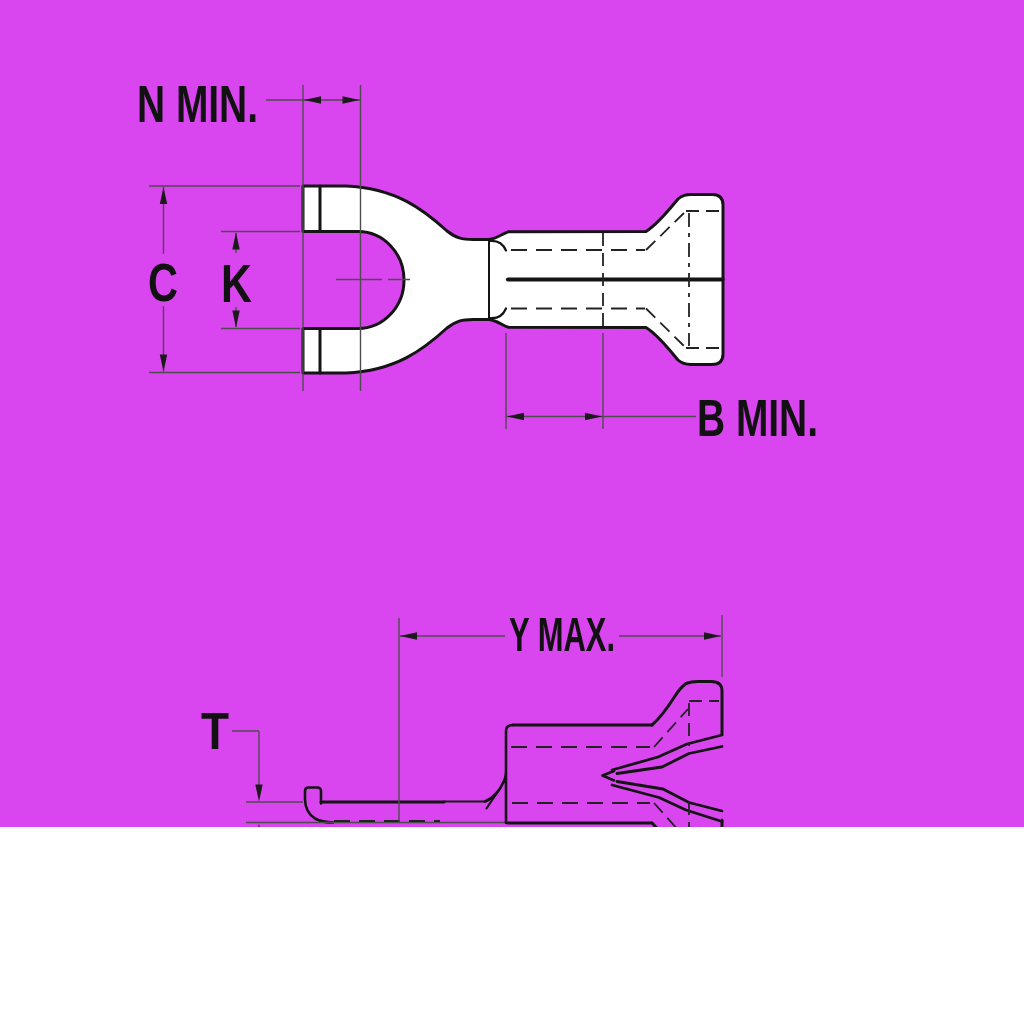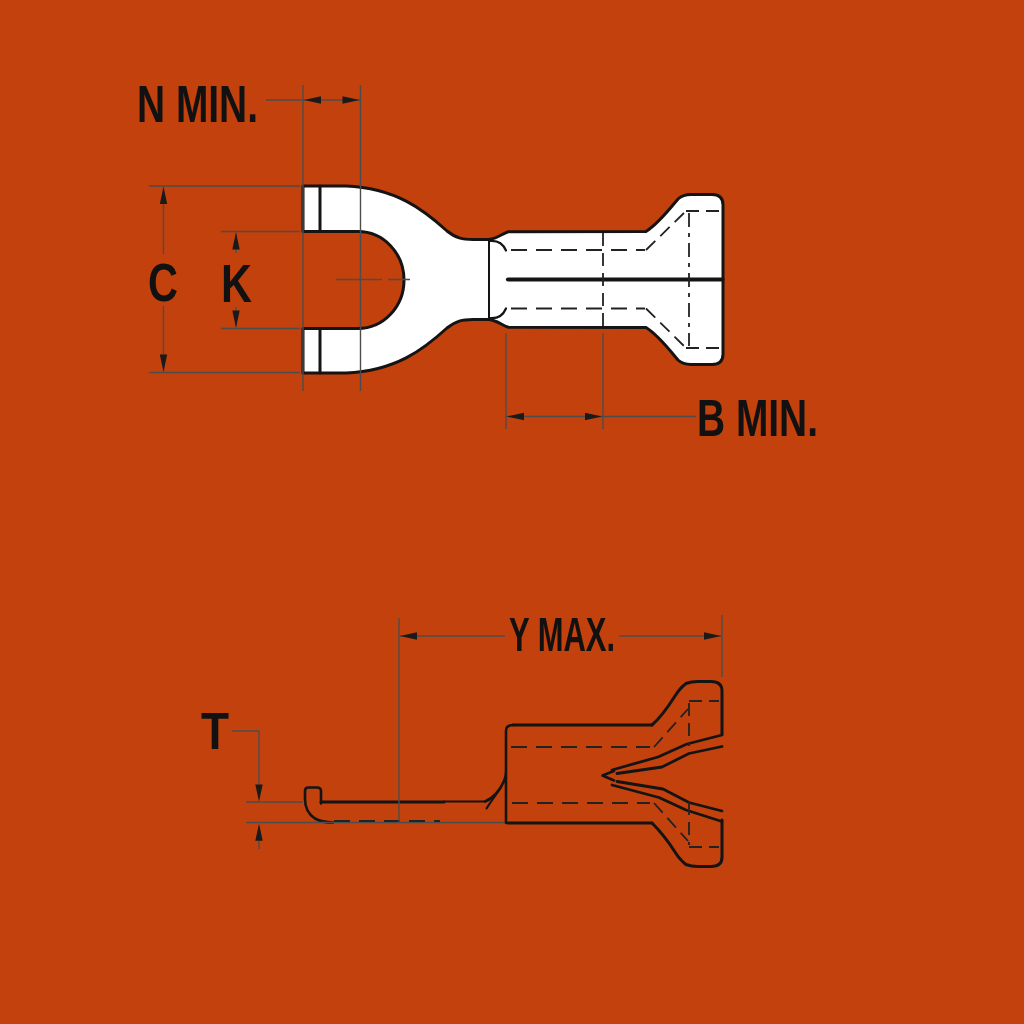--- a/index.html
+++ b/index.html
@@ -1,16 +1,16 @@
 <!DOCTYPE html>
 <html><head>
 <meta charset="utf-8">
 <style>
   html,body{margin:0;padding:0;background:#ffffff;}
-  .canvas{position:relative;width:1024px;height:1024px;background:#c2410c;overflow:hidden;}
+  .canvas{position:relative;width:1024px;height:827px;background:#d946ef;overflow:hidden;}
   svg{display:block;}
   .outline{stroke:#141414;fill:none;stroke-linecap:round;stroke-linejoin:round;}
   .body-fill{fill:#ffffff;stroke:#141414;stroke-linejoin:round;}
   .thick{stroke-width:3;}
   .med{stroke-width:2.2;}
   .seam{stroke-width:4.2;}
   .hidden-l{stroke:#222222;fill:none;stroke-width:2;stroke-dasharray:16 9;}
   .hidden-s{stroke:#222222;fill:none;stroke-width:1.8;stroke-dasharray:13 7;}
   .fold{stroke:#222222;fill:none;stroke-width:1.8;stroke-dasharray:14 6 4 6;}
   .dim{stroke:#4d4d4d;fill:none;stroke-width:1.4;}

